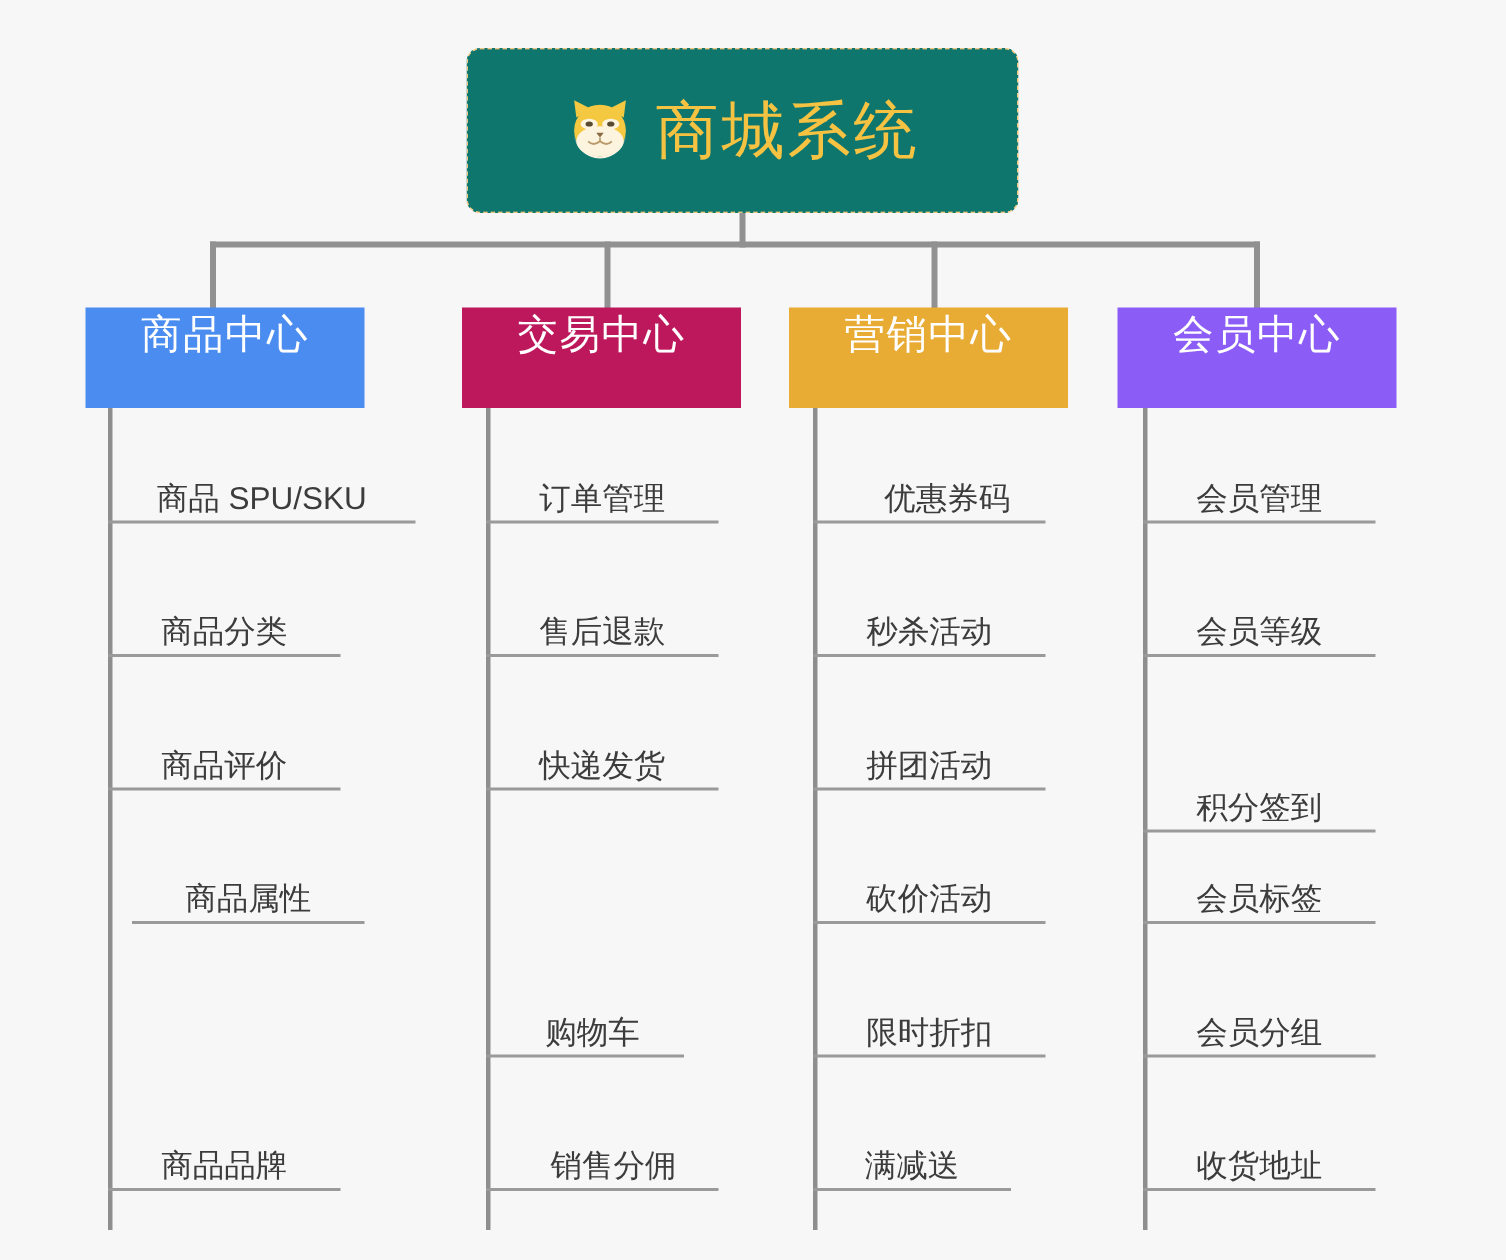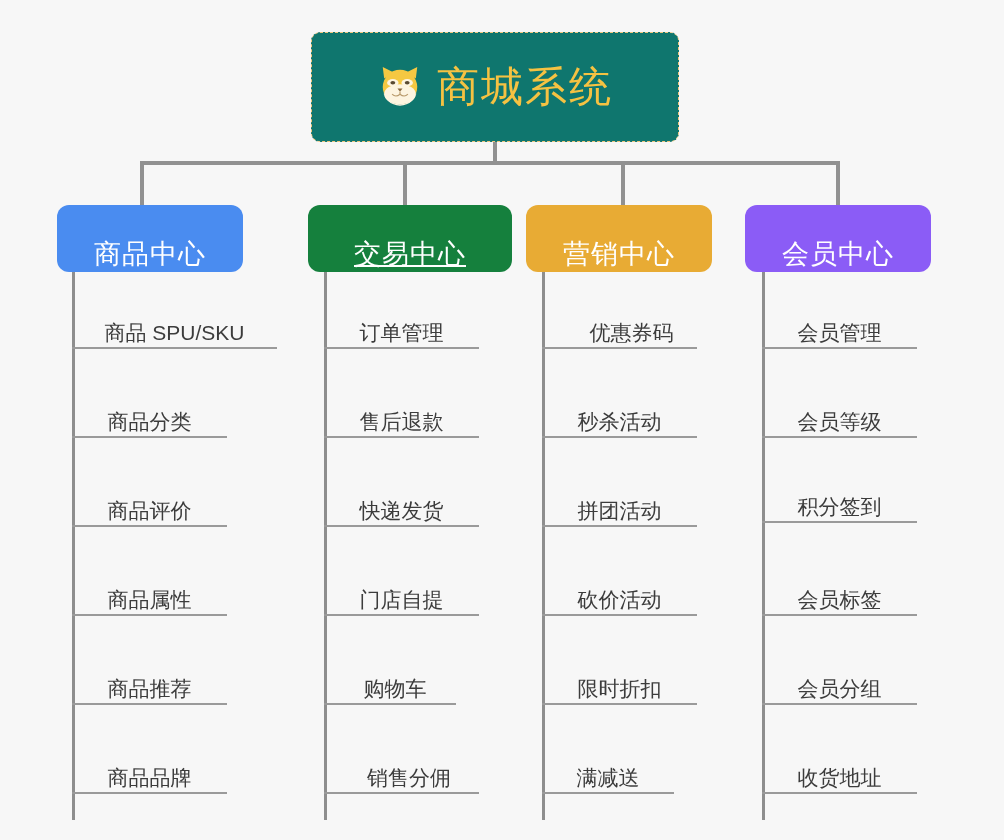--- a/index.html
+++ b/index.html
@@ -62,23 +62,23 @@
     position: absolute;
     width: 3px;
     background: #8e8e8e;
   }
 
   
   .cat-box {
     position: absolute;
     top: 205px;
     height: 67px;
-    border-radius: 12px;
+    border-radius: 0;
     display: flex;
-    align-items: flex-end;
+    align-items: flex-start;
     justify-content: center;
     color: #ffffff;
     font-size: 27px;
     letter-spacing: 1px;
     white-space: nowrap;
   }
 
   
   .leaf {
     position: absolute;
@@ -142,47 +142,41 @@
 
   <div class="leaf" style="left:72px; top:303px; width:205px;">
     <span class="leaf-label">商品 SPU/SKU</span>
   </div>
   <div class="leaf" style="left:72px; top:392px; width:155px;">
     <span class="leaf-label">商品分类</span>
   </div>
   <div class="leaf" style="left:72px; top:481px; width:155px;">
     <span class="leaf-label">商品评价</span>
   </div>
-  <div class="leaf" style="left:72px; top:570px; width:155px;">
+  <div class="leaf" style="left:88px; top:570px; width:155px;">
     <span class="leaf-label">商品属性</span>
-  </div>
-  <div class="leaf" style="left:72px; top:659px; width:155px;">
-    <span class="leaf-label">商品推荐</span>
   </div>
   <div class="leaf" style="left:72px; top:748px; width:155px;">
     <span class="leaf-label">商品品牌</span>
   </div>
 
-  <div class="cat-box" style="left: 308px; width: 204px; background: #15803d; text-decoration: underline;">
+  <div class="cat-box" style="left: 308px; width: 186px; background: #be185d;">
     <span>交易中心</span>
   </div>
   <div class="spine" style="left:324px; top:272px; height:548px;"></div>
 
   <div class="leaf" style="left:324px; top:303px; width:155px;">
     <span class="leaf-label">订单管理</span>
   </div>
   <div class="leaf" style="left:324px; top:392px; width:155px;">
     <span class="leaf-label">售后退款</span>
   </div>
   <div class="leaf" style="left:324px; top:481px; width:155px;">
     <span class="leaf-label">快递发货</span>
   </div>
-  <div class="leaf" style="left:324px; top:570px; width:155px;">
-    <span class="leaf-label">门店自提</span>
-  </div>
   <div class="leaf" style="left:324px; top:659px; width:132px;padding-left:10px;">
     <span class="leaf-label">购物车</span>
   </div>
   <div class="leaf" style="left:324px; top:748px; width:155px;padding-left:15px;">
     <span class="leaf-label">销售分佣</span>
   </div>
 
   <div class="cat-box" style="left: 526px; width: 186px; background: rgb(232, 171, 52);">
     <span>营销中心</span>
   </div>
@@ -211,21 +205,21 @@
     <span>会员中心</span>
   </div>
   <div class="spine" style="left:762px; top:272px; height:548px;"></div>
 
   <div class="leaf" style="left:762px; top:303px; width:155px;text-align:center;">
     <span class="leaf-label">会员管理</span>
   </div>
   <div class="leaf" style="left:762px; top:392px; width:155px;">
     <span class="leaf-label">会员等级</span>
   </div>
-  <div class="leaf" style="left:762px; top:477px; width:155px;">
+  <div class="leaf" style="left:762px; top:509px; width:155px;">
     <span class="leaf-label">积分签到</span>
   </div>
   <div class="leaf" style="left:762px; top:659px; width:155px;">
     <span class="leaf-label">会员分组</span>
   </div>
   <div class="leaf" style="left:762px; top:570px; width:155px;">
     <span class="leaf-label">会员标签</span>
   </div>
   <div class="leaf" style="left:762px; top:748px; width:155px;">
     <span class="leaf-label">收货地址</span>

